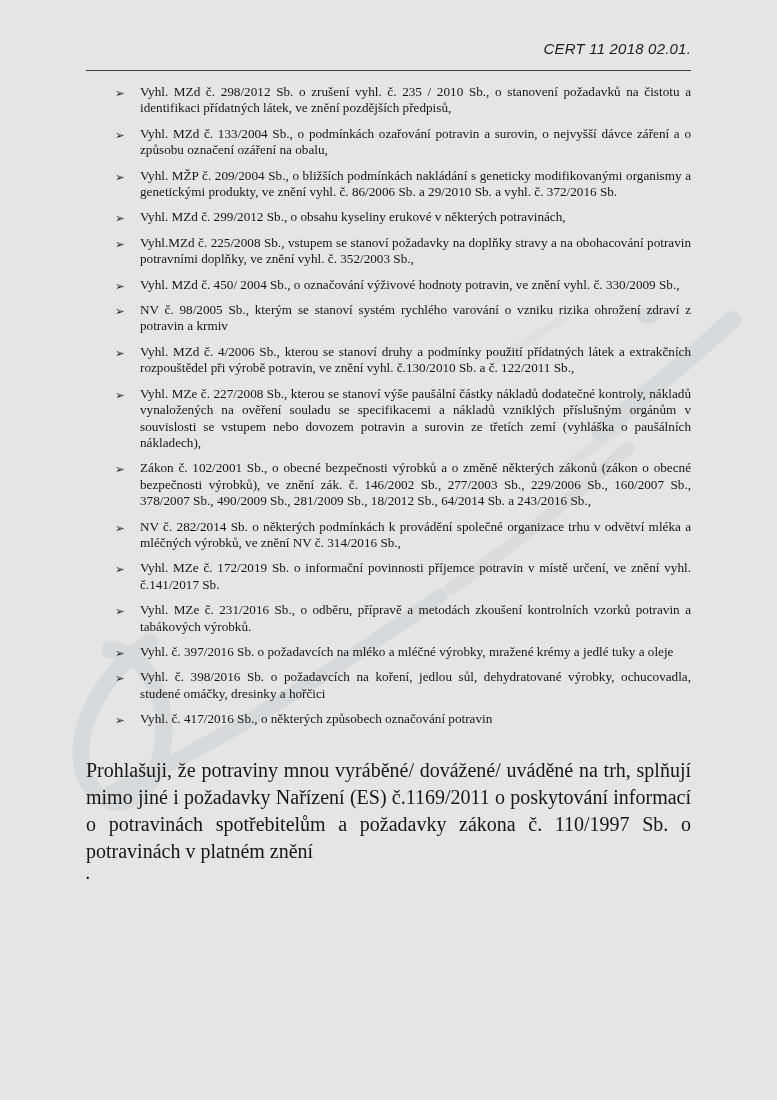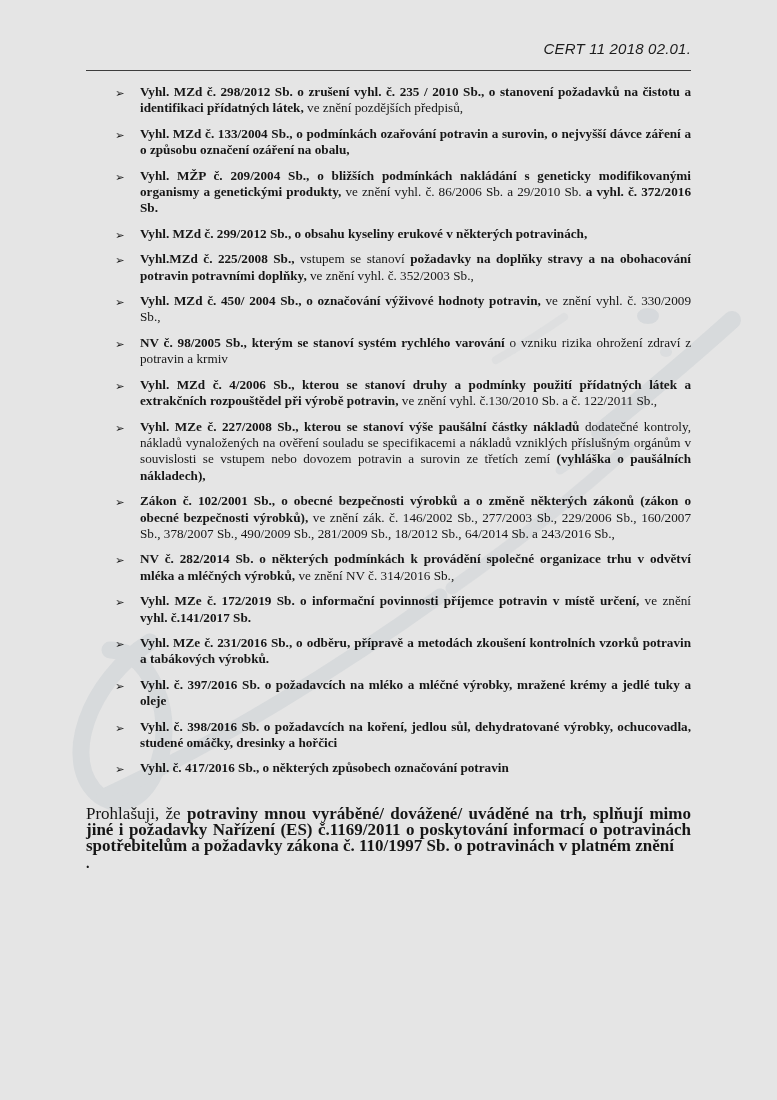--- a/index.html
+++ b/index.html
@@ -44,24 +44,24 @@
     font-size: 13.2px;
     line-height: 16.4px;
     text-align: justify;
   }
   .bullet {
     position: absolute; left: 29px; top: 1px;
     font-family: "DejaVu Sans", sans-serif;
     font-size: 11.5px;
     color: #1a1a1a;
   }
-  .b { font-weight: bold; }
+  .b { font-weight: normal; }
   .para {
-    font-size: 17px;
-    line-height: 16px;
+    font-size: 20px;
+    line-height: 27px;
     text-align: justify;
   }
   .declaration { margin-top: 29px; }
   .note { margin-top: 15px; }
   .stray-dot {
     font-size: 14px;
     font-weight: bold;
     margin-top: 3px;
     line-height: 14px;
   }

